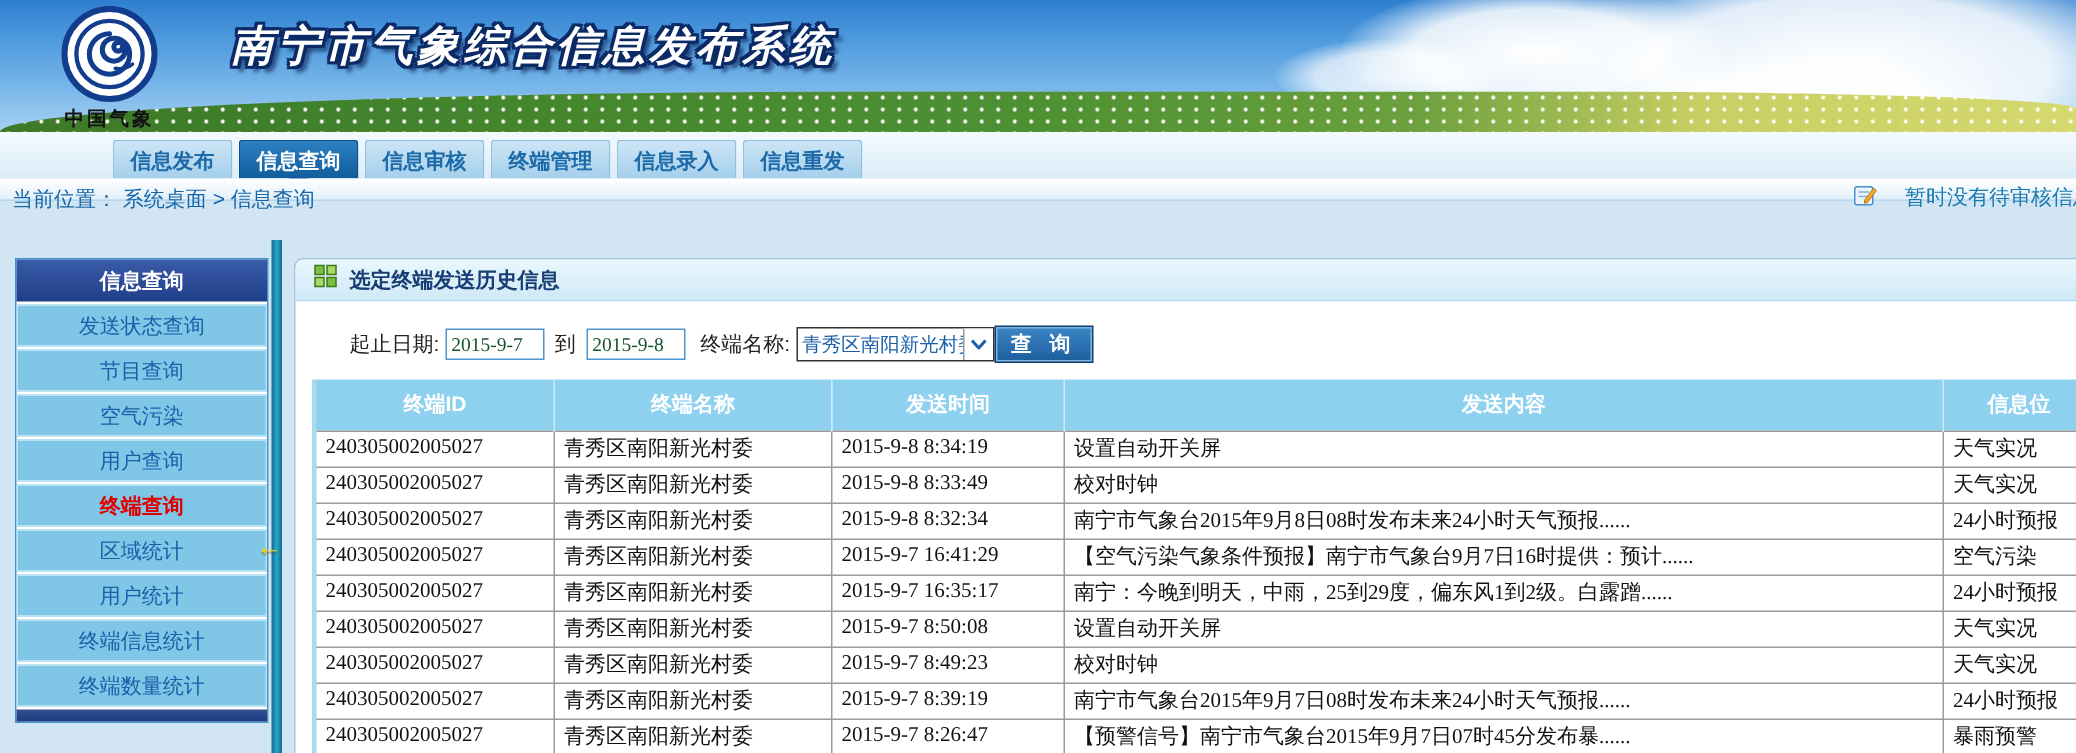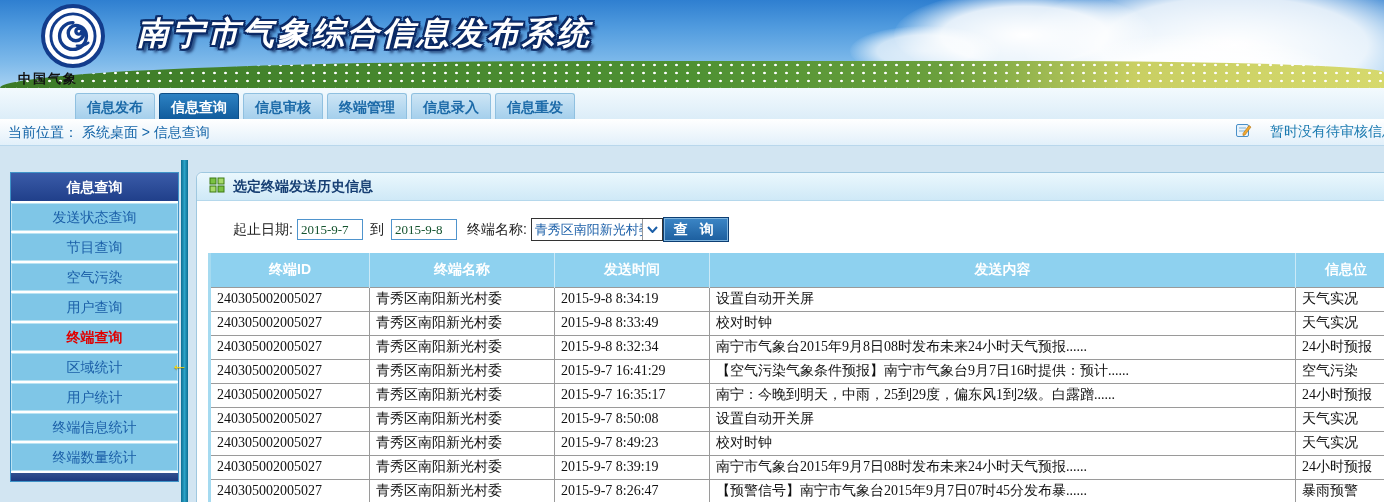--- a/index.html
+++ b/index.html
@@ -13,25 +13,25 @@
   .c1 { right:-60px; top:-30px; width:420px; height:150px; }
   .c2 { right:230px; top:-10px; width:260px; height:90px; }
   .c3 { right:40px; top:34px; width:300px; height:100px; }
   .c4 { left:850px; top:26px; width:150px; height:50px; opacity:.8; }
   .grass { position:absolute; left:0; bottom:0; width:1384px; height:27px;
     background:
       radial-gradient(circle,#fff 1px, rgba(255,255,255,0) 1.6px),
       linear-gradient(90deg,#3c7a27 0%,#4e9133 50%,#6ba03d 68%,#c9cf63 82%,#d6d96d 100%);
     background-size:11px 8px,100% 100%;
     border-radius:60% 35% 0 0 / 140% 60% 0 0; }
-  .logo-wrap { position:absolute; left:18px; top:4px; width:110px; text-align:left; }
+  .logo-wrap { position:absolute; left:18px; top:4px; width:110px; text-align:center; }
   .logo-circle { width:64px; height:64px; margin:0 auto; background:#fff; border-radius:50%;
     border:4px solid #123c8c; display:flex; align-items:center; justify-content:center; }
   .logo-text { margin-top:2px; font-size:13px; font-weight:bold; color:#111; letter-spacing:2px; }
-  .site-title { position:absolute; left:137px; top:12px; font-size:32px; font-weight:bold; font-style:italic;
+  .site-title { position:absolute; left:154px; top:12px; font-size:28px; font-weight:bold; font-style:italic;
     color:#ffffff; letter-spacing:3px; white-space:nowrap;
     text-shadow:-2px 0 #0b2a66, 2px 0 #0b2a66, 0 -2px #0b2a66, 0 2px #0b2a66,
       -2px -2px #0b2a66, 2px 2px #0b2a66, -2px 2px #0b2a66, 2px -2px #0b2a66, 4px 4px 3px rgba(10,30,80,.8); }
 
   
   .tabrow { position:absolute; left:0; top:88px; width:1384px; height:31px;
     background:linear-gradient(180deg,#f3fafe 0%,#dcedf8 100%); }
   .tabs { position:absolute; left:75px; top:5px; display:flex; gap:4px; }
   .tab { position:relative; height:26px; padding:0 11px; line-height:26px; font-size:14px; font-weight:bold;
     color:#1c6aa8; background:linear-gradient(180deg,#cde5f5 0%,#a4cfec 100%);
@@ -39,21 +39,21 @@
   .tab.active { color:#fff; background:linear-gradient(180deg,#2c81c2 0%,#115c9d 100%); border-color:#0d4f88; }
   .tab.active::after { content:""; position:absolute; left:50%; bottom:-7px; margin-left:-7px;
     border:7px solid transparent; border-top:8px solid #115c9d; border-bottom:0; }
   .svc { position:absolute; left:905px; top:6px; font-size:14px; white-space:nowrap; color:#222; }
   .svc .svc-label { color:#cc0000; font-weight:bold; }
   .svc .sep { color:#8aa9c4; margin:0 4px; }
   .svc .logout { color:#1565c0; text-decoration:none; cursor:pointer; }
   .svc .dt { font-family:"Liberation Serif",serif; color:#1a1a1a; }
 
   
-  .crumbrow { position:absolute; left:0; top:119px; width:1384px; height:27px;
+  .crumbrow { position:absolute; left:0; top:119px; width:1384px; height:15px;
     background:linear-gradient(180deg,#ffffff 0%,#e2f0fa 100%); border-bottom:1px solid #b9d7ec; }
   .crumb { position:absolute; left:8px; top:5px; font-size:14px; color:#1565a8; white-space:nowrap; }
   .notice { position:absolute; left:1236px; top:4px; font-size:14px; color:#1a7ab0; white-space:nowrap;
     display:flex; align-items:center; gap:18px; }
 
   
   .sidebar { position:absolute; left:10px; top:172px; width:169px; border:1px solid #3f93c8; background:#fff; }
   .sb-head { height:28px; line-height:28px; text-align:center; color:#fff; font-size:14px; font-weight:bold;
     background:linear-gradient(180deg,#3a5ba8 0%,#203f8a 100%); }
   .sb-item { height:28px; line-height:26px; margin-top:2px; text-align:center; font-size:14px; color:#1b5fa8;

